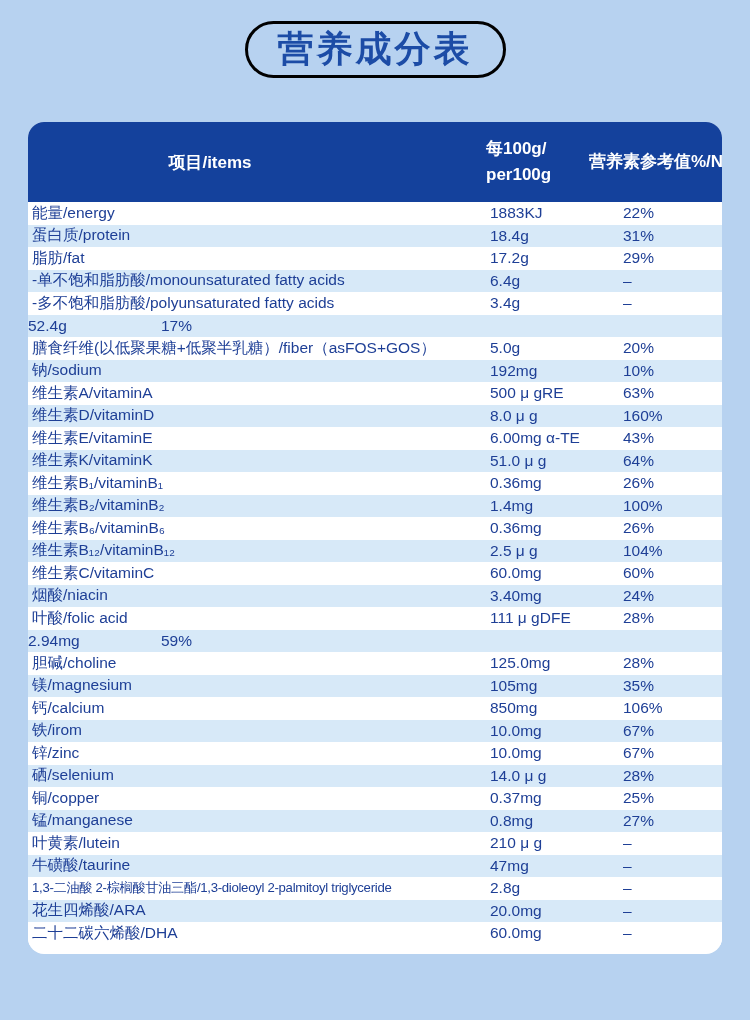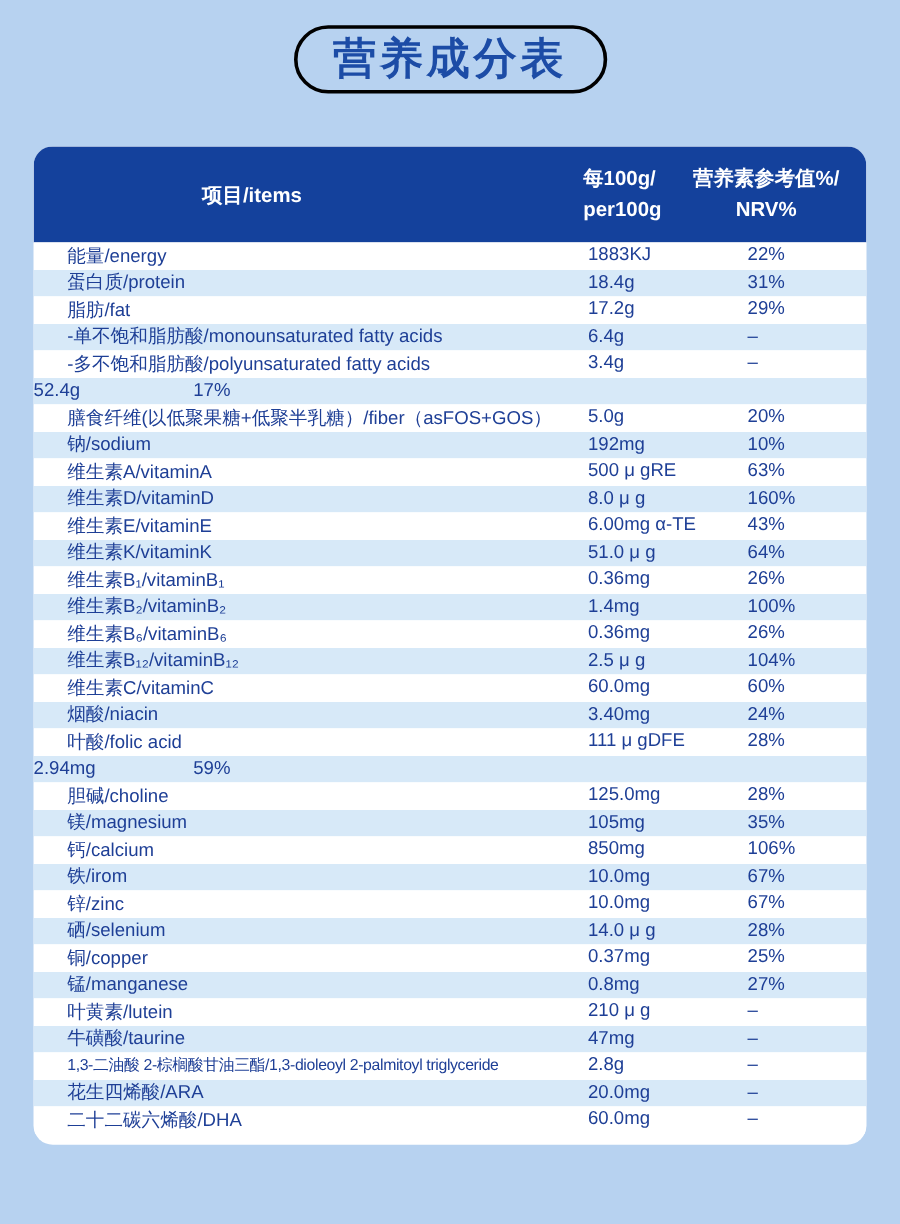--- a/index.html
+++ b/index.html
@@ -31,32 +31,32 @@
   }
   .h-items{
     width:462px;box-sizing:border-box;display:flex;justify-content:center;
     position:relative;left:-49px;
   }
   .h-value{
     width:133px;box-sizing:border-box;display:flex;flex-direction:column;
     align-items:flex-start;line-height:26px;position:relative;left:-4px;
   }
   .h-nrv{
-    width:99px;box-sizing:border-box;display:flex;flex-direction:column;
+    width:99px;box-sizing:border-box;display:flex;flex-direction:row;
     align-items:center;line-height:26px;position:relative;left:-34px;
     white-space:nowrap;
   }
   .tbody{display:block;}
   .row{
     height:22.5px;display:flex;align-items:center;
     color:#1e3f96;font-size:15.5px;background:#ffffff;
   }
   .row:nth-child(even){background:#d7e9f8;}
   .c-item{
-    width:462px;box-sizing:border-box;padding-left:28px;
+    width:462px;box-sizing:border-box;padding-left:4px;
     white-space:nowrap;overflow:hidden;
   }
   .c-value{width:133px;box-sizing:border-box;white-space:nowrap;}
   .c-nrv{width:99px;box-sizing:border-box;white-space:nowrap;}
   .row.long .c-item{font-size:13.2px;letter-spacing:-0.3px;}
 </style>
 </head>
 <body>
 
 <div class="title-wrap">

